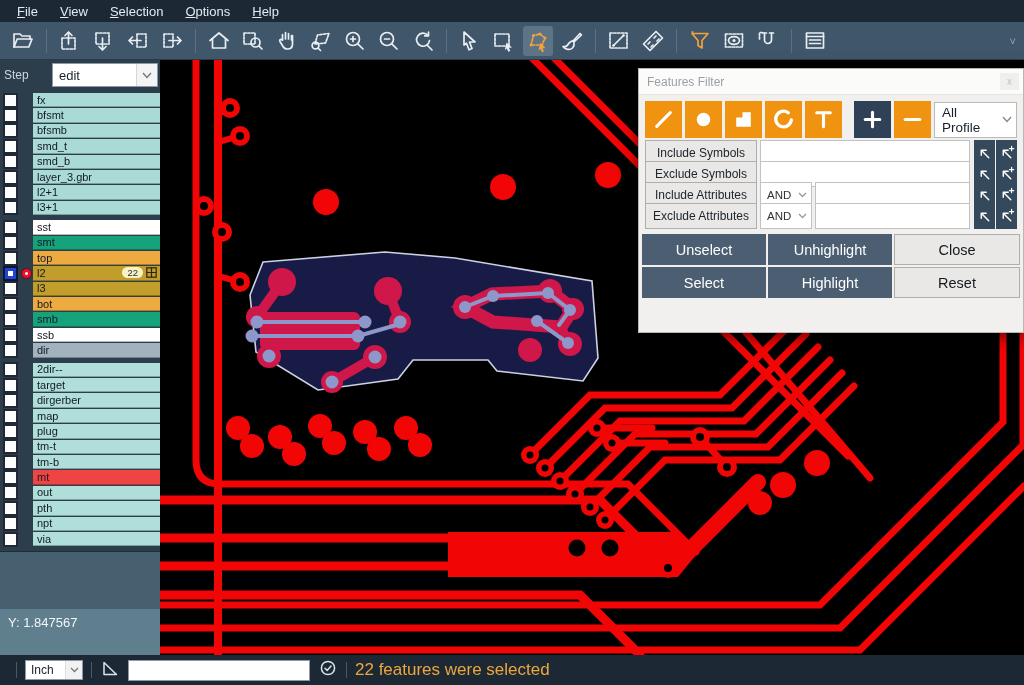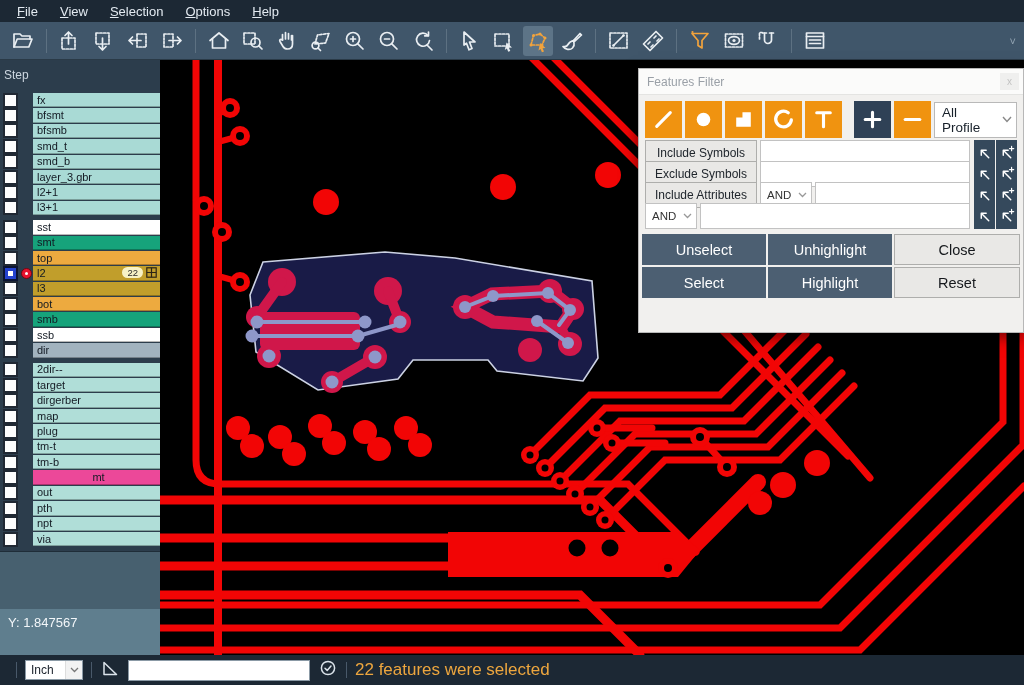--- a/index.html
+++ b/index.html
@@ -250,20 +250,28 @@
           <rect x="3.5" y="4" width="17" height="15"></rect>
           <path d="M3.5 7.5 H20.5 M6.5 11 H17.5 M6.5 14.5 H17.5"></path>
         </svg>
       </div>
       <span id="tb-overflow">˅</span>
     </div>
 
   <div id="sidebar">
     <div id="step-row">
       <span id="step-label">Step</span>
+      <div id="step-dd">
+        <span class="val">edit</span>
+        <span class="chev">
+          <svg width="10" height="7" viewBox="0 0 10 7">
+              <path d="M1 1 L5 5.5 L9 1" stroke="#777" fill="none" stroke-width="1.4"></path>
+            </svg>
+        </span>
+      </div>
     </div>
     <div id="layer-list">
         <div class="lgroup">
           <div class="lrow">
             <div class="cb-cell">
               <span class="cbox"></span>
             </div>
             <div class="ind-cell"></div>
             <div class="lab" style="background: rgb(169, 218, 213);">
               <span>fx</span>
@@ -487,21 +495,21 @@
             <div class="ind-cell"></div>
             <div class="lab" style="background: rgb(176, 222, 216);">
               <span>tm-b</span>
             </div>
           </div>
           <div class="lrow">
             <div class="cb-cell">
               <span class="cbox"></span>
             </div>
             <div class="ind-cell"></div>
-            <div class="lab" style="background: #ec4899; justify-content: center;">
+            <div class="lab" style="background: #ef4444;">
               <span>mt</span>
             </div>
           </div>
           <div class="lrow">
             <div class="cb-cell">
               <span class="cbox"></span>
             </div>
             <div class="ind-cell"></div>
             <div class="lab" style="background: rgb(176, 222, 216);">
               <span>out</span>
@@ -782,20 +790,21 @@
             </svg>
           </div>
           <div class="fsel">
             <svg viewBox="0 0 20 20" width="17" height="17">
               <path d="M15 15 L6.2 6.2 M6.2 12 V6.2 H12"></path>
               <path d="M13.5 4.2 h5 M16 1.7 v5" stroke-width="1.4"></path>
             </svg>
           </div>
         </div>
         <div class="frow">
+          <div class="flabel">Exclude Attributes</div>
           <div class="fand">
             <span class="val">AND</span>
             <svg width="9" height="6" viewBox="0 0 9 6" style="margin-right:4px">
               <path d="M1 1 L4.5 4.5 L8 1" stroke="#999" fill="none" stroke-width="1.3"></path>
             </svg>
           </div>
           <div class="finput"></div>
           <div class="fsel">
             <svg viewBox="0 0 20 20" width="17" height="17">
               <path d="M15 15 L6.2 6.2 M6.2 12 V6.2 H12"></path>

